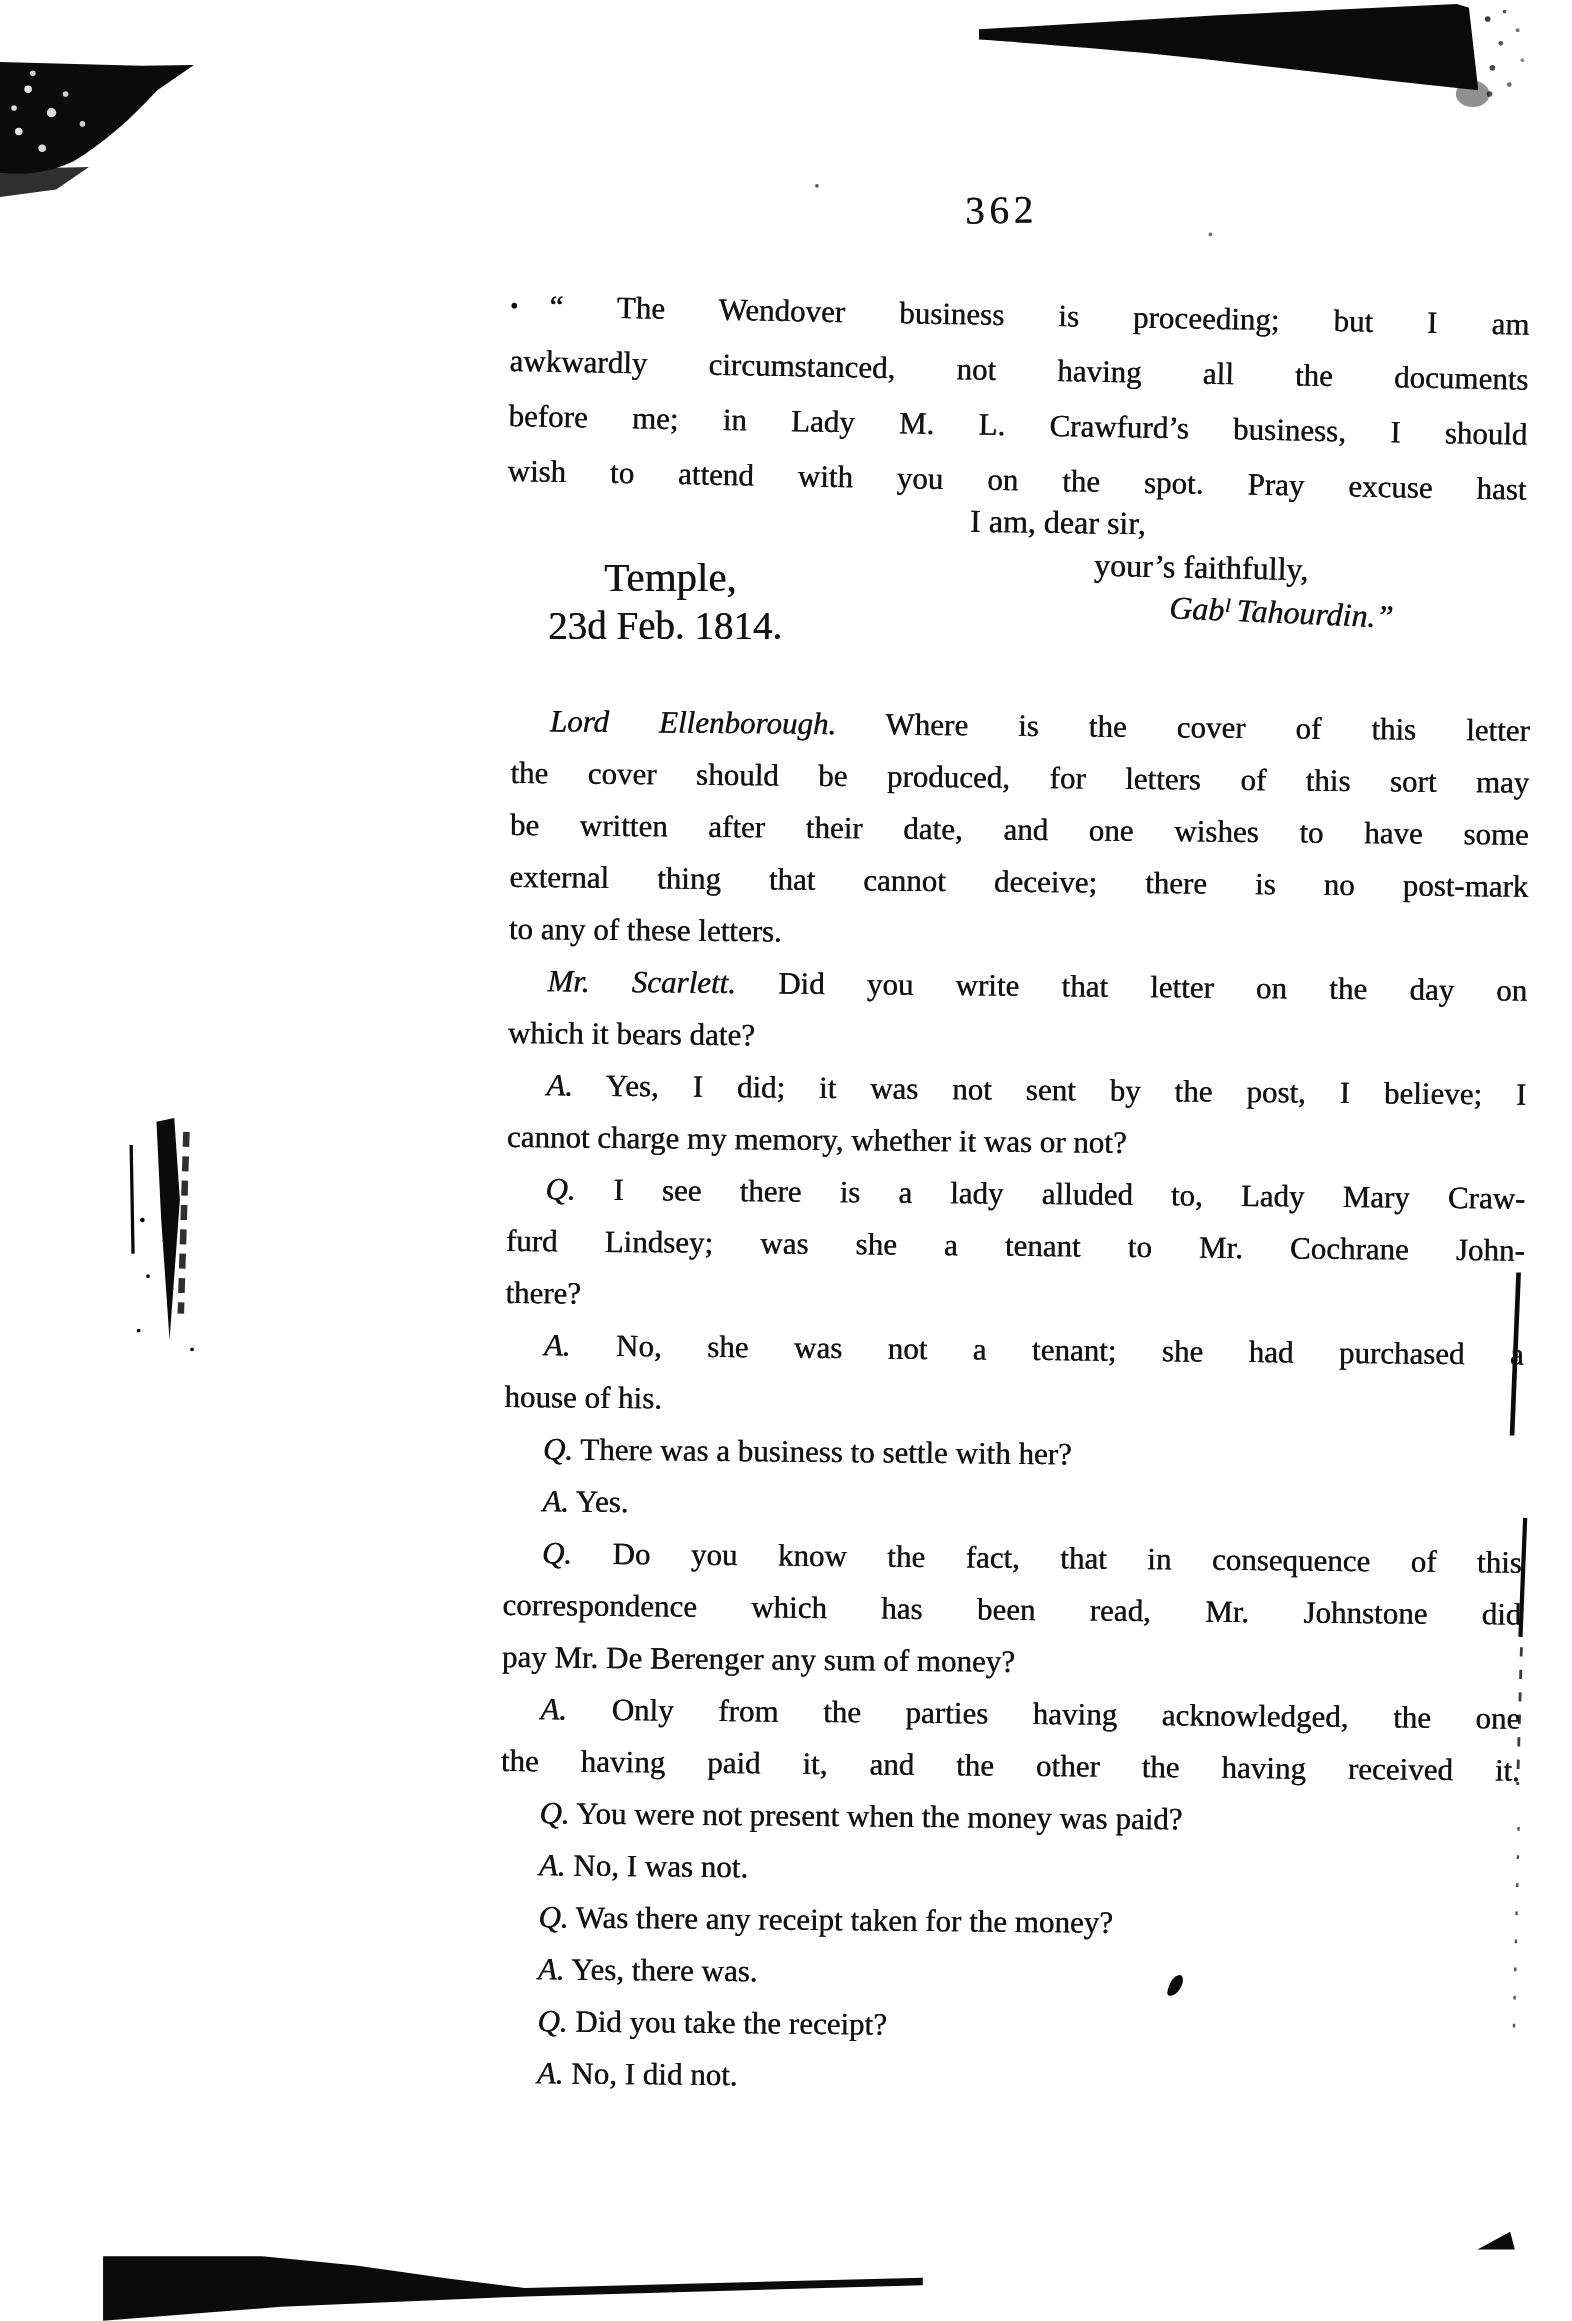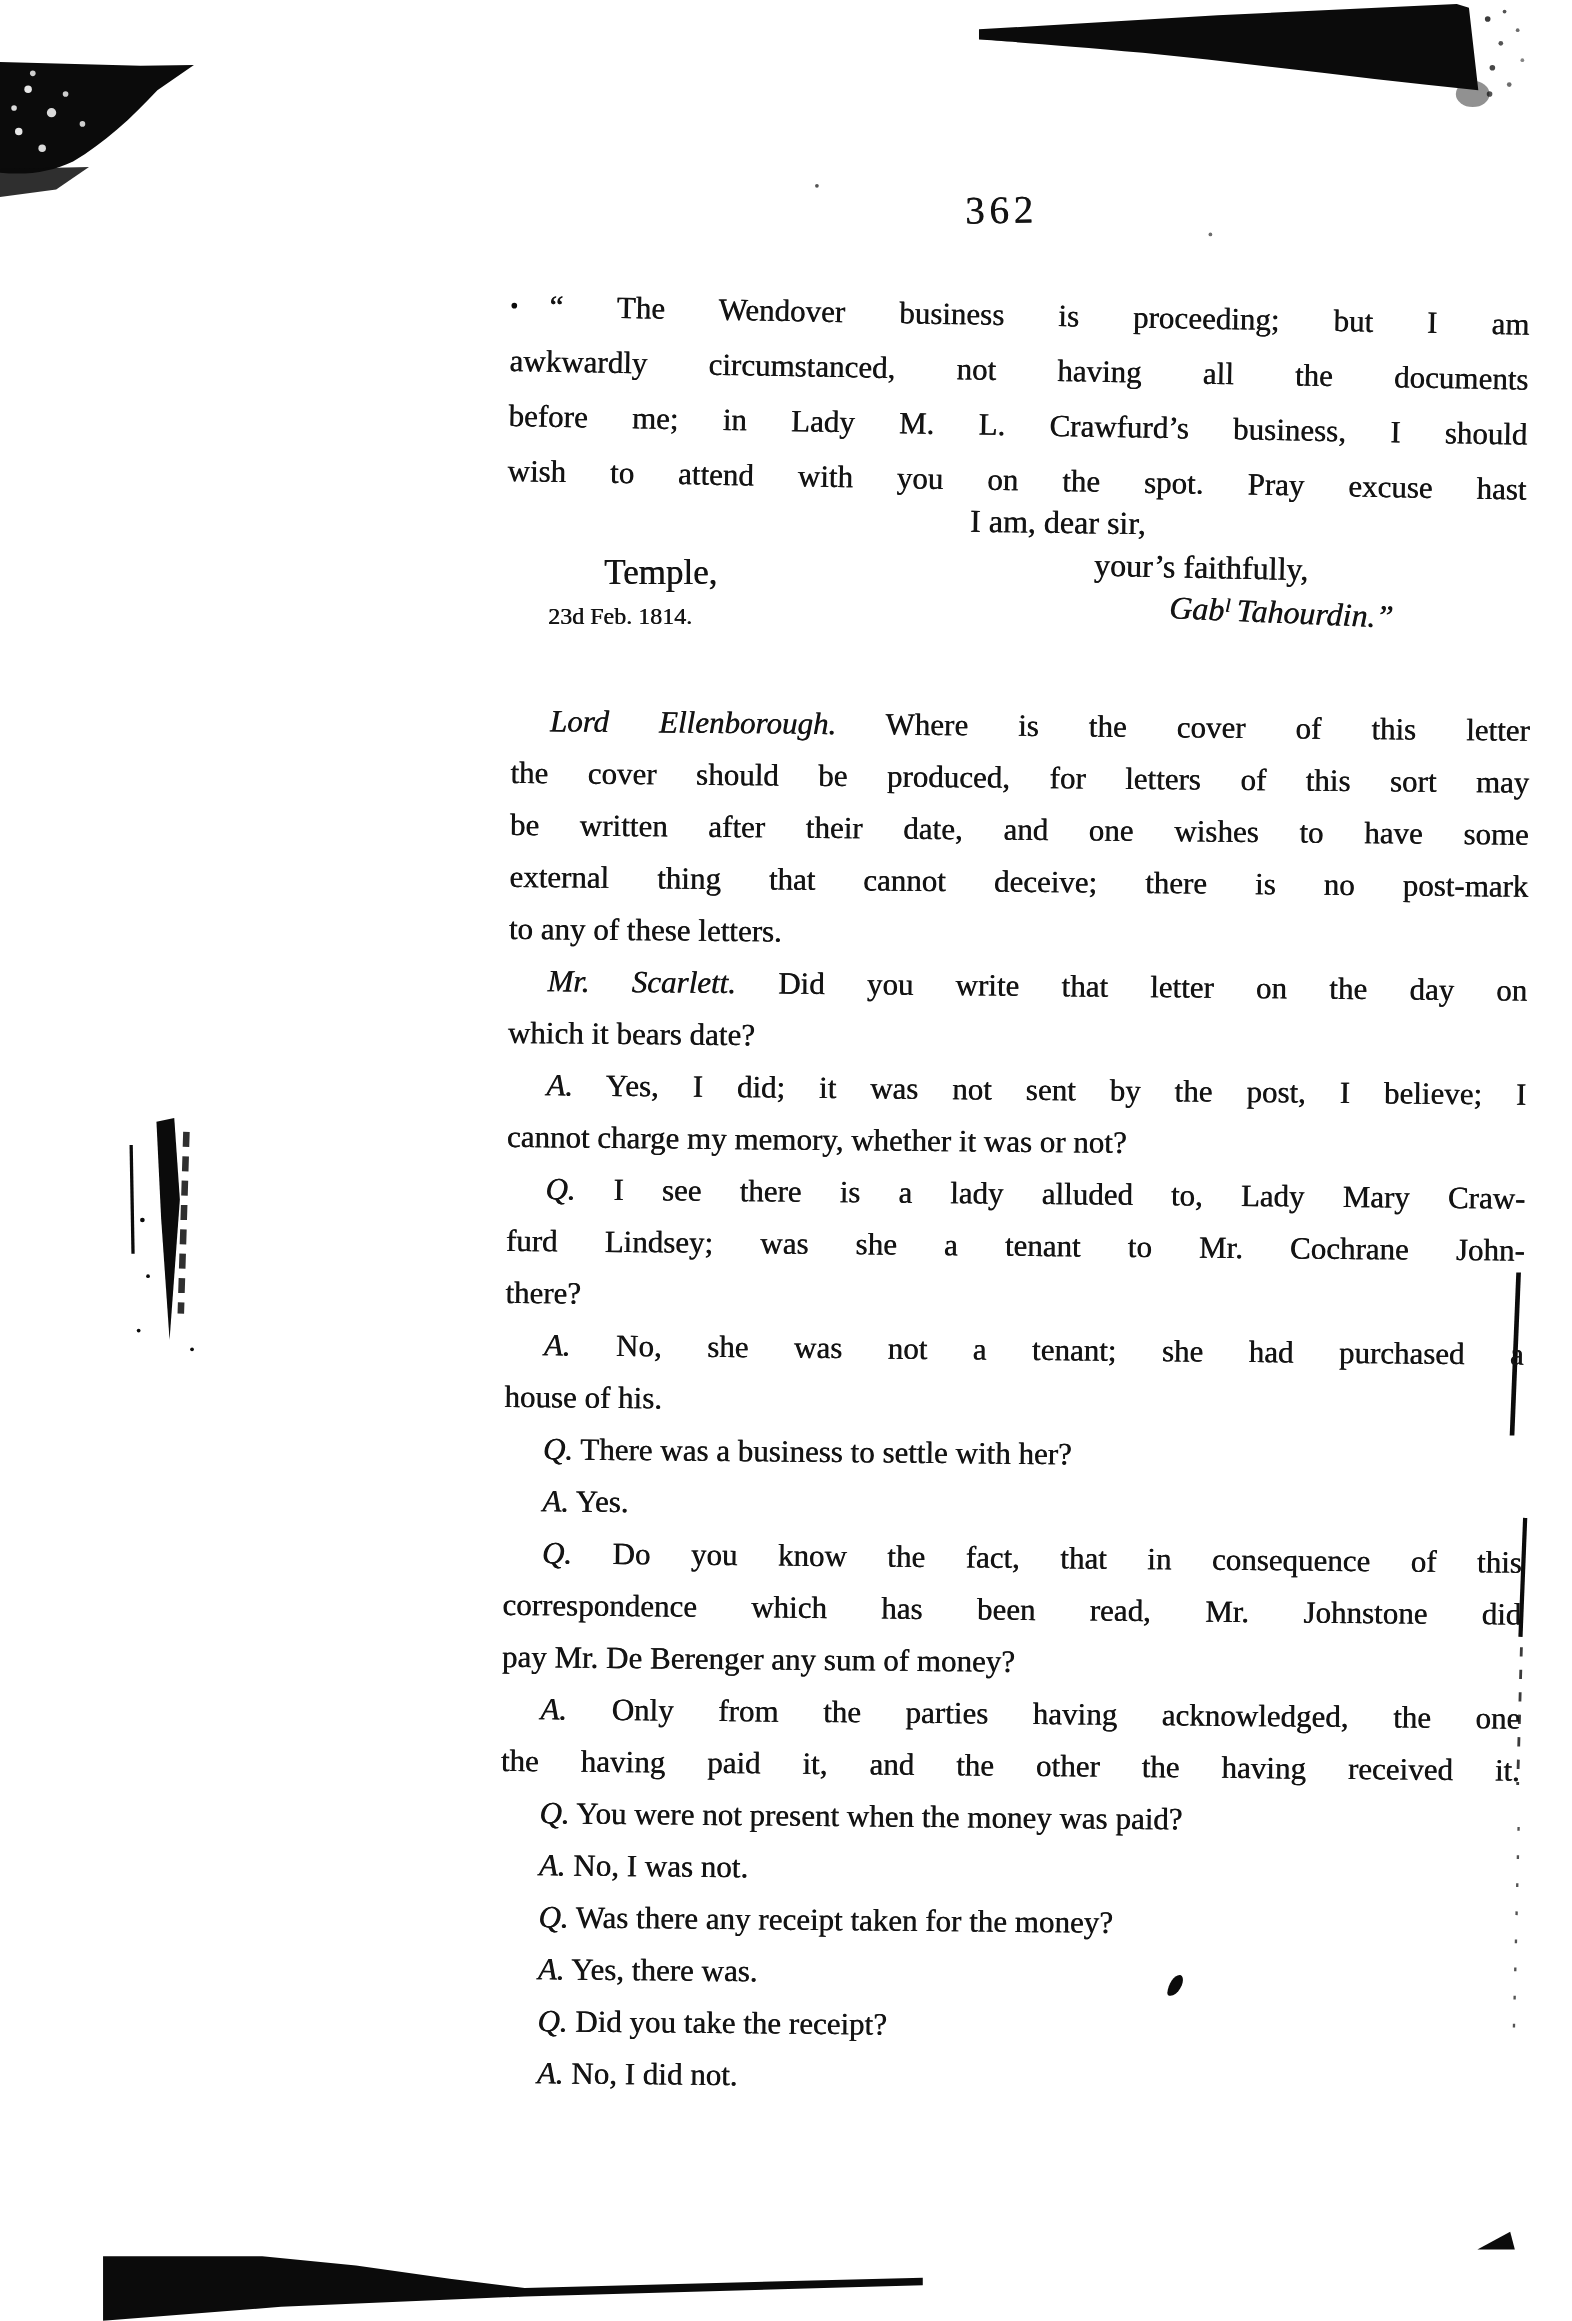--- a/index.html
+++ b/index.html
@@ -27,23 +27,23 @@
   .testimony{top:695px;font-size:31px;line-height:52px;transform:rotate(0.55deg);transform-origin:0 0;}
   .line{white-space:normal;}
   .line.j{text-align:justify;text-align-last:justify;}
   .line.ind{text-indent:39px;}
   .it{font-style:italic;}
   .closing{
     position:absolute;font-size:32px;
     text-shadow:0.5px 0 0 currentColor;white-space:nowrap;
   }
   .c-iam{left:970px;top:504px;transform:rotate(0.8deg);}
-  .c-place{left:604px;top:553px;font-size:35px;}
+  .c-place{left:604px;top:553px;font-size:41px;}
   .c-faith{left:1094px;top:549px;transform:rotate(1.2deg);}
-  .c-date{left:548px;top:603px;font-size:24px;}
+  .c-date{left:548px;top:603px;font-size:39px;}
   .c-sig{left:1169px;top:594px;font-style:italic;transform:rotate(2.4deg);}
 </style>
 </head>
 <body>
 
 <div class="page">
 
   <svg class="artifacts" viewBox="0 0 1678 2478" xmlns="http://www.w3.org/2000/svg">
 
     <g fill="#0b0b0b">

